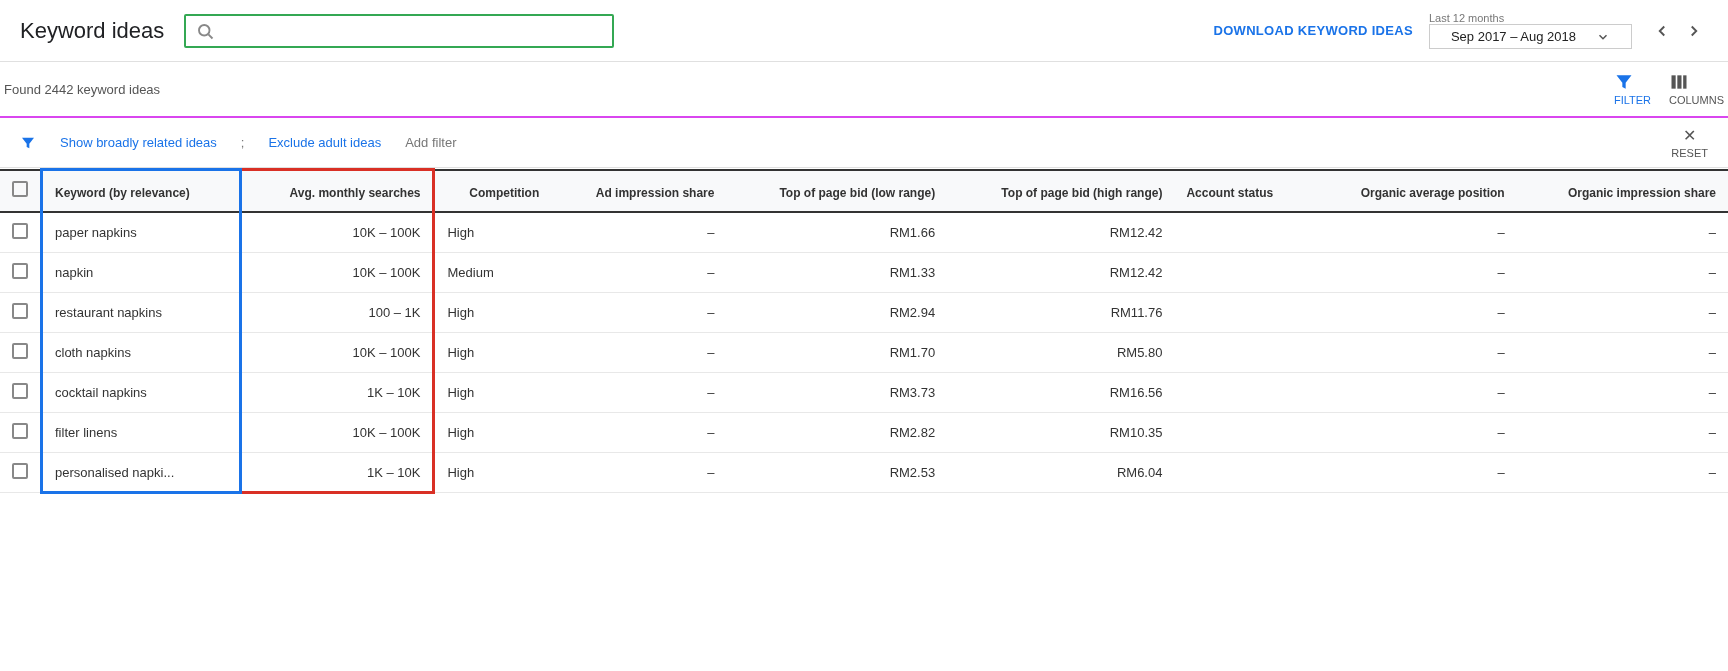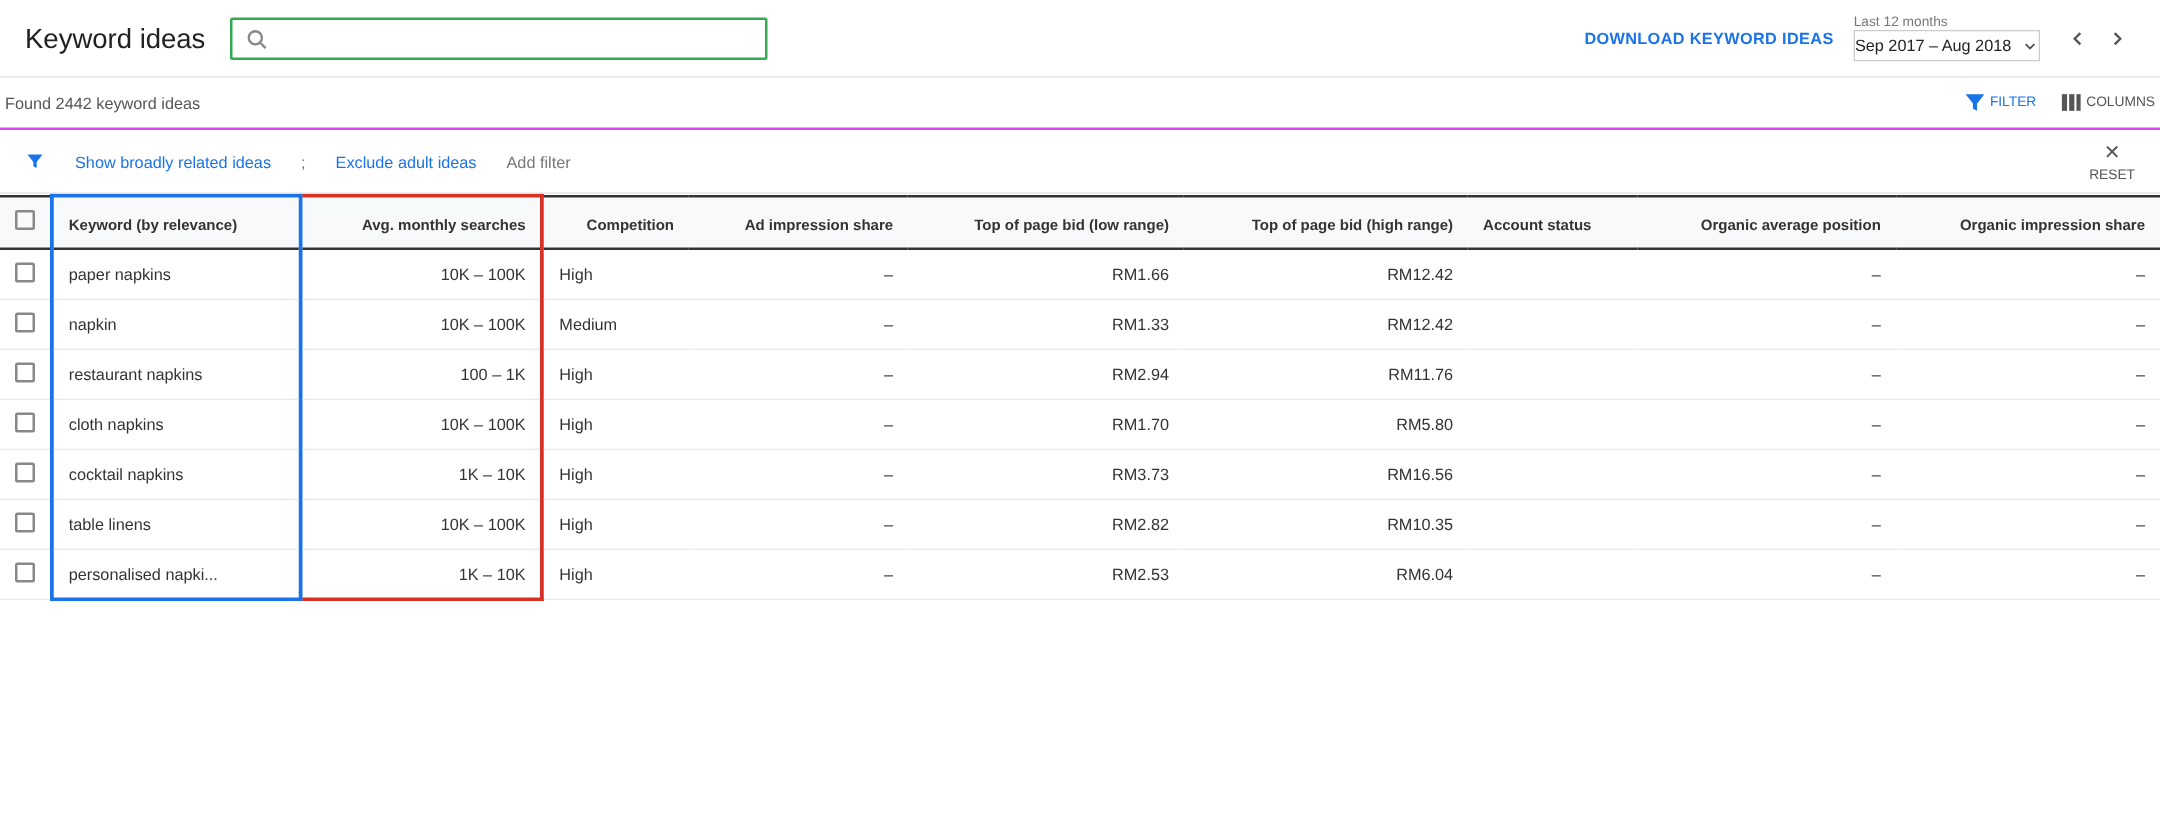--- a/index.html
+++ b/index.html
@@ -56,23 +56,23 @@
       font-size: 12px;
       color: #444;
     }
     .date-label { font-size: 11px; color: #777; display: block; }
     .date-value { font-size: 13px; color: #222; }
     .date-selector {
       display: flex;
       align-items: center;
       border: 1px solid #ccc;
       border-radius: 0;
-      padding: 4px 0;
-      cursor: pointer;
-      gap: 8px;
+      padding: 4px 21px;
+      cursor: pointer;
+      gap: 20px;
     }
     .nav-arrows {
       display: flex;
       gap: 4px;
     }
     .nav-arrow {
       width: 28px;
       height: 28px;
       display: flex;
       align-items: center;
@@ -95,21 +95,22 @@
       font-size: 13px;
       color: #555;
     }
     .toolbar-icons {
       display: flex;
       align-items: center;
       gap: 18px;
     }
     .toolbar-btn {
       display: flex;
-      align-items: center;
+      flex-direction: column;
+      align-items: flex-start;
       gap: 2px;
       cursor: pointer;
       font-size: 11px;
       color: #1a73e8;
     }
     .toolbar-btn svg { width: 20px; height: 20px; }
 
     
     .filter-bar {
       display: flex;
@@ -404,21 +405,21 @@
     <td>RM3.73</td>
     <td>RM16.56</td>
     <td></td>
     <td>–</td>
     <td>–</td>
   </tr>
         <tr>
     <td>
       <span class="checkbox-wrap"></span>
     </td>
-    <td class="keyword-cell keyword-col-body">table linens</td>
+    <td class="keyword-cell keyword-col-body">filter linens</td>
     <td class="monthly-col-body">10K – 100K</td>
     <td class="competition-cell">High</td>
     <td>–</td>
     <td>RM2.82</td>
     <td>RM10.35</td>
     <td></td>
     <td>–</td>
     <td>–</td>
   </tr>
         <tr class="last-row">

